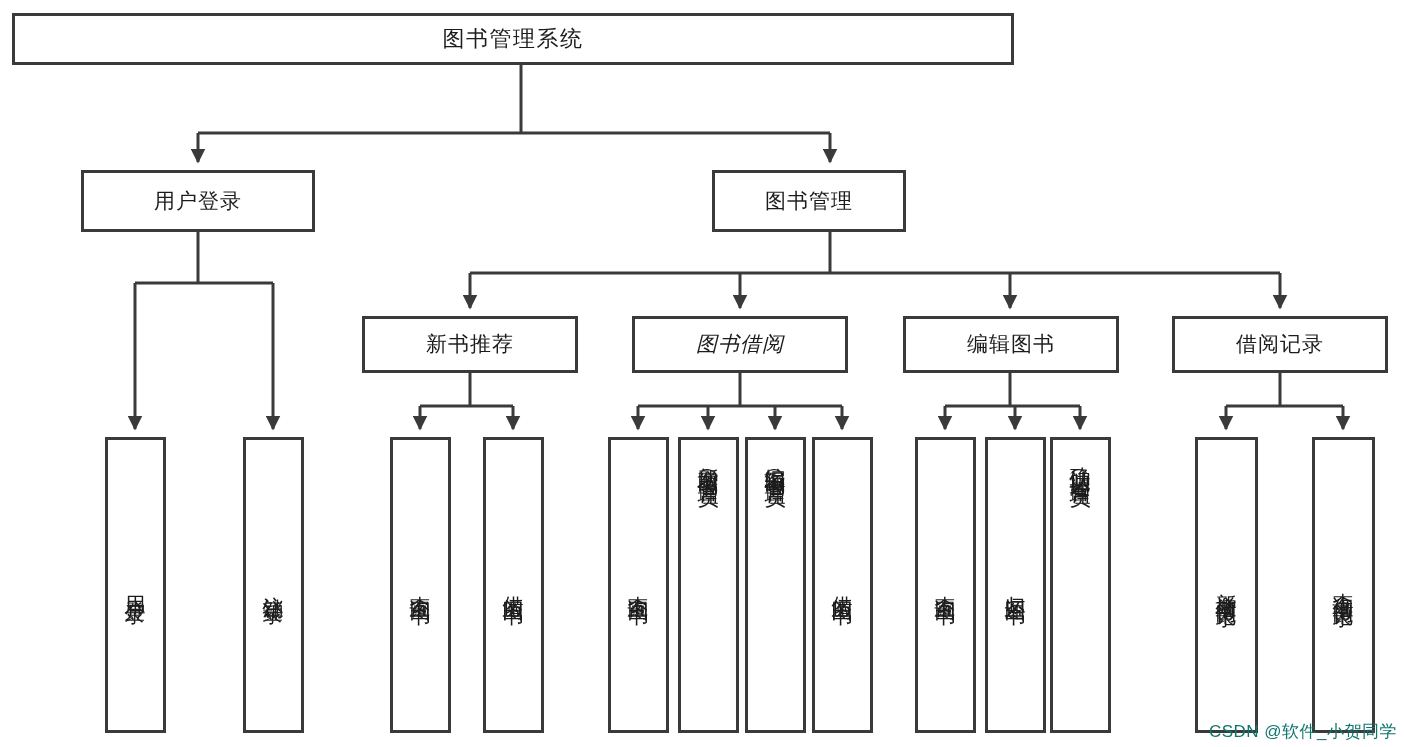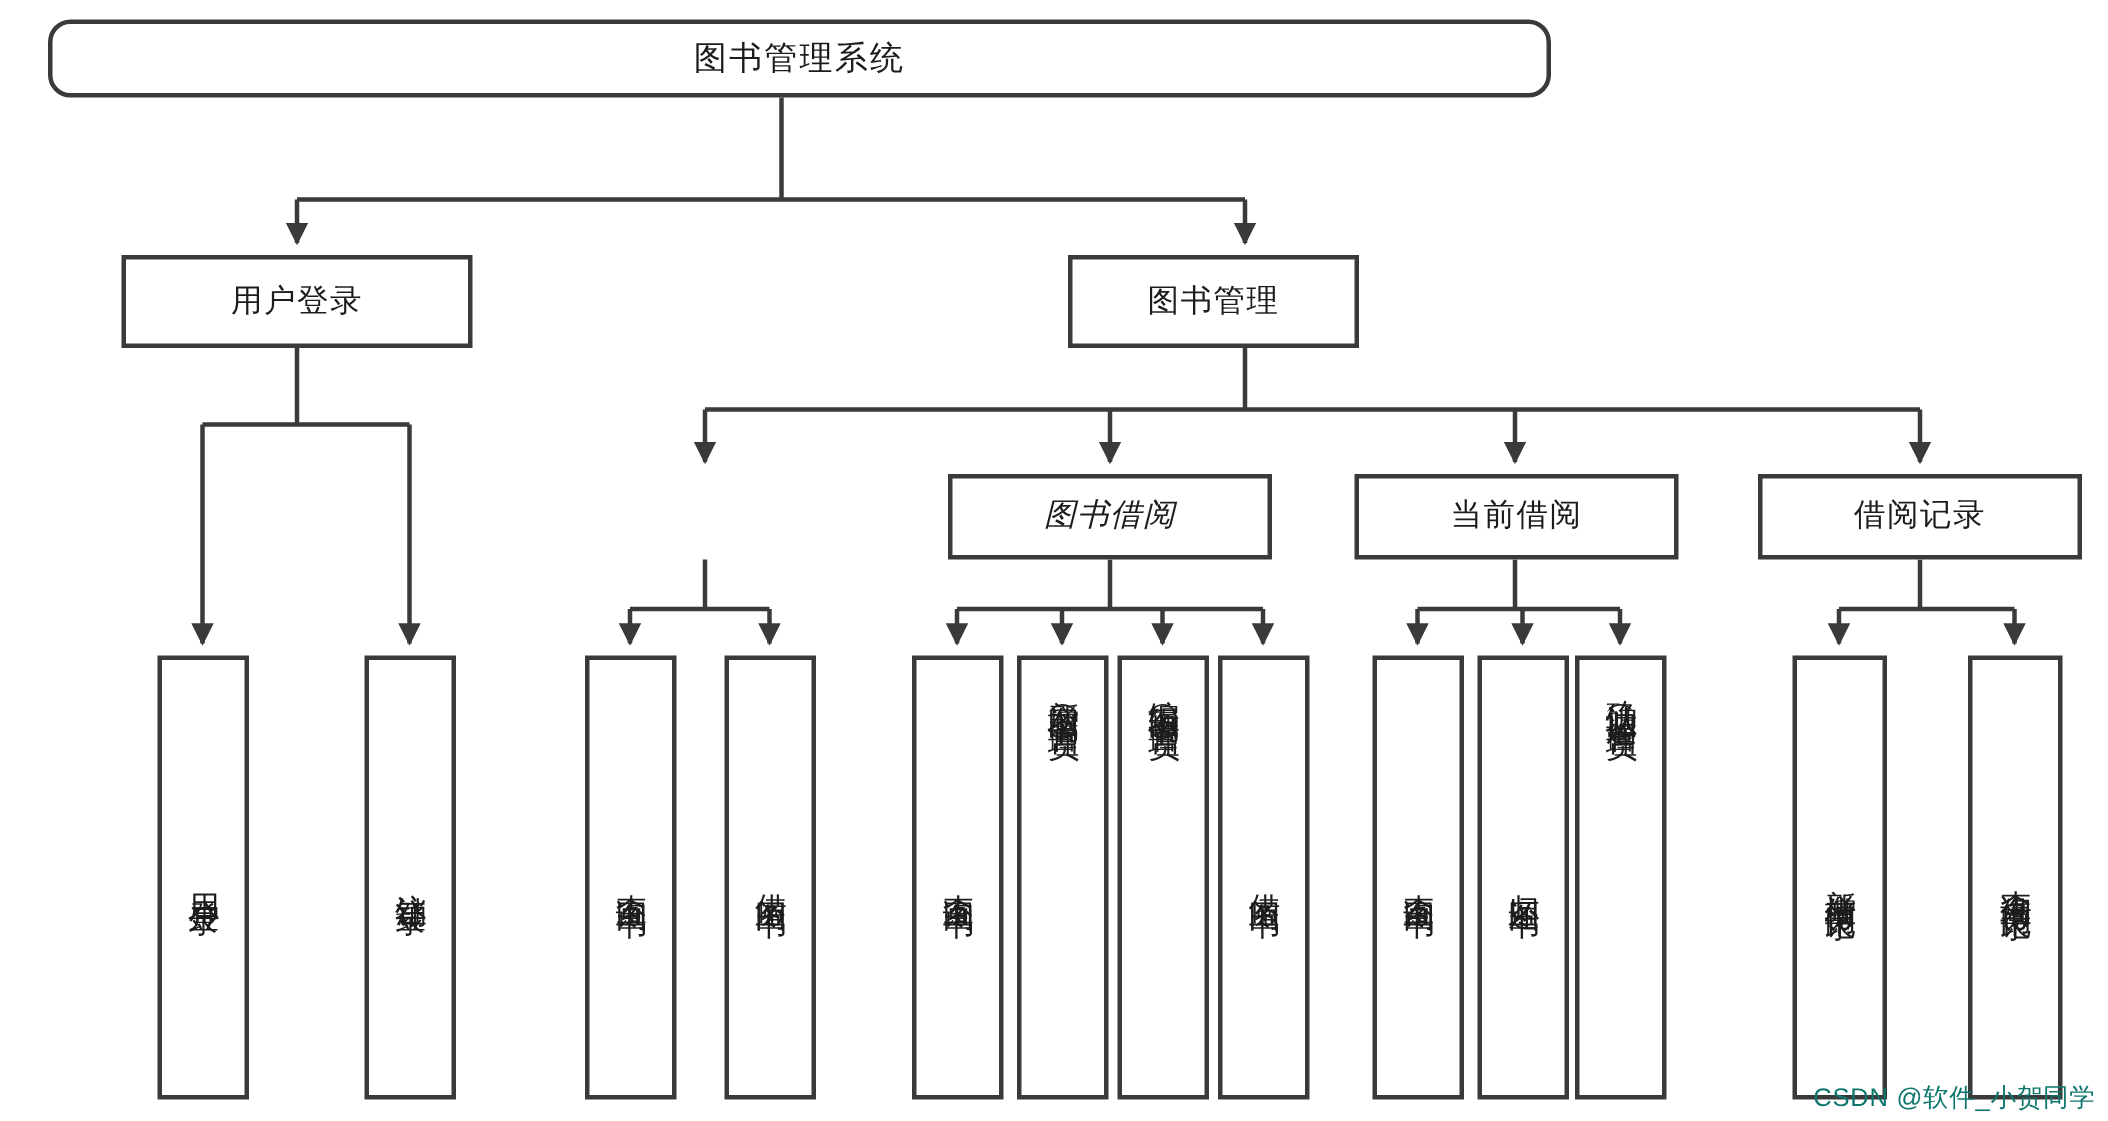--- a/index.html
+++ b/index.html
@@ -135,36 +135,39 @@
       <path d="M 1015 406 L 1015 429" marker-end="url(#arrow)"></path>
       <path d="M 1080 406 L 1080 429" marker-end="url(#arrow)"></path>
 
       <path d="M 1280 373 L 1280 406"></path>
       <path d="M 1226 406 L 1343 406"></path>
       <path d="M 1226 406 L 1226 429" marker-end="url(#arrow)"></path>
       <path d="M 1343 406 L 1343 429" marker-end="url(#arrow)"></path>
     </g>
   </svg>
 
-  <div class="node root horiz" style="left:32px; top:13px; width:1002px; height:52px;border-radius:15px;">
+  <div class="node root horiz" style="left:12px; top:13px; width:1002px; height:52px;">
     <span class="lbl">图书管理系统</span>
   </div>
 
   <div class="node horiz" style="left:81px; top:170px; width:234px; height:62px;">
     <span class="lbl">用户登录</span>
   </div>
   <div class="node horiz" style="left:712px; top:170px; width:194px; height:62px;">
     <span class="lbl">图书管理</span>
   </div>
 
+  <div class="node horiz" style="left:362px; top:316px; width:216px; height:57px;">
+    <span class="lbl">新书推荐</span>
+  </div>
   <div class="node horiz" style="left:632px; top:316px; width:216px; height:57px;font-style:italic;">
     <span class="lbl">图书借阅</span>
   </div>
   <div class="node horiz" style="left:903px; top:316px; width:216px; height:57px;">
-    <span class="lbl">当前借阅</span>
+    <span class="lbl">编辑图书</span>
   </div>
   <div class="node horiz" style="left:1172px; top:316px; width:216px; height:57px;">
     <span class="lbl">借阅记录</span>
   </div>
 
   <div class="node vert centered" style="left:105px; top:437px; width:61px; height:296px;">
     <span class="lbl">用户登录</span>
   </div>
   <div class="node vert centered" style="left:243px; top:437px; width:61px; height:296px;">
     <span class="lbl">注销登录</span>

